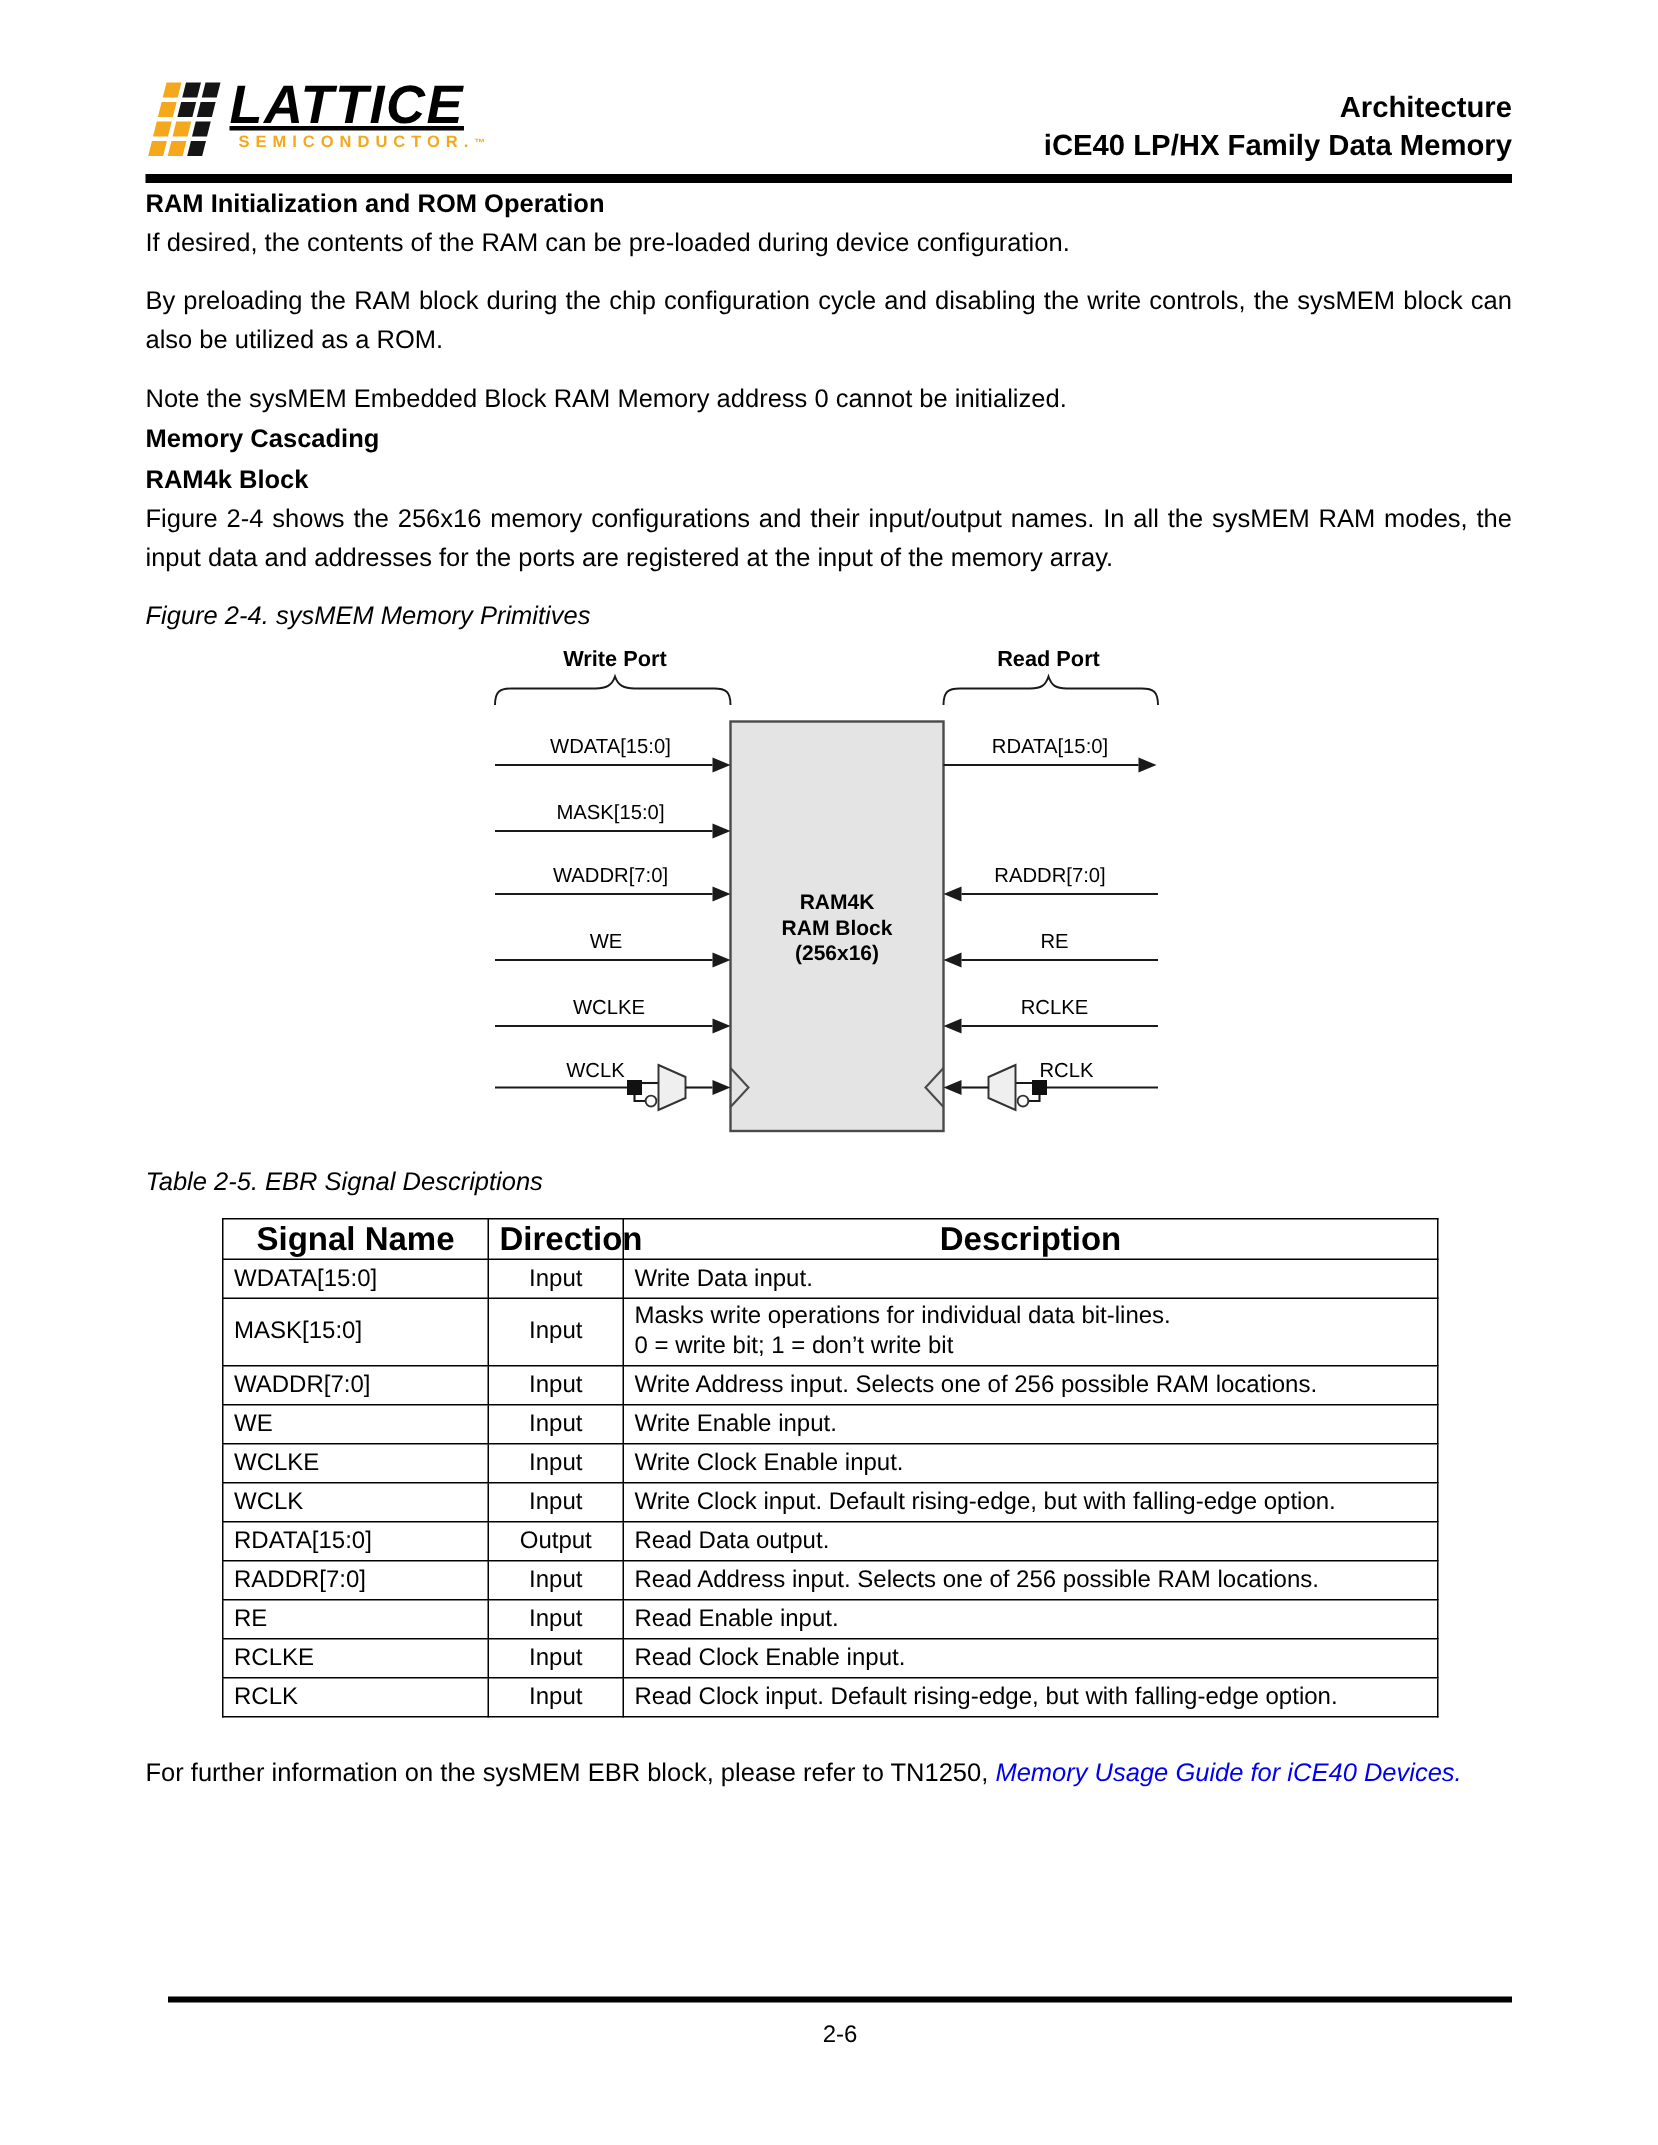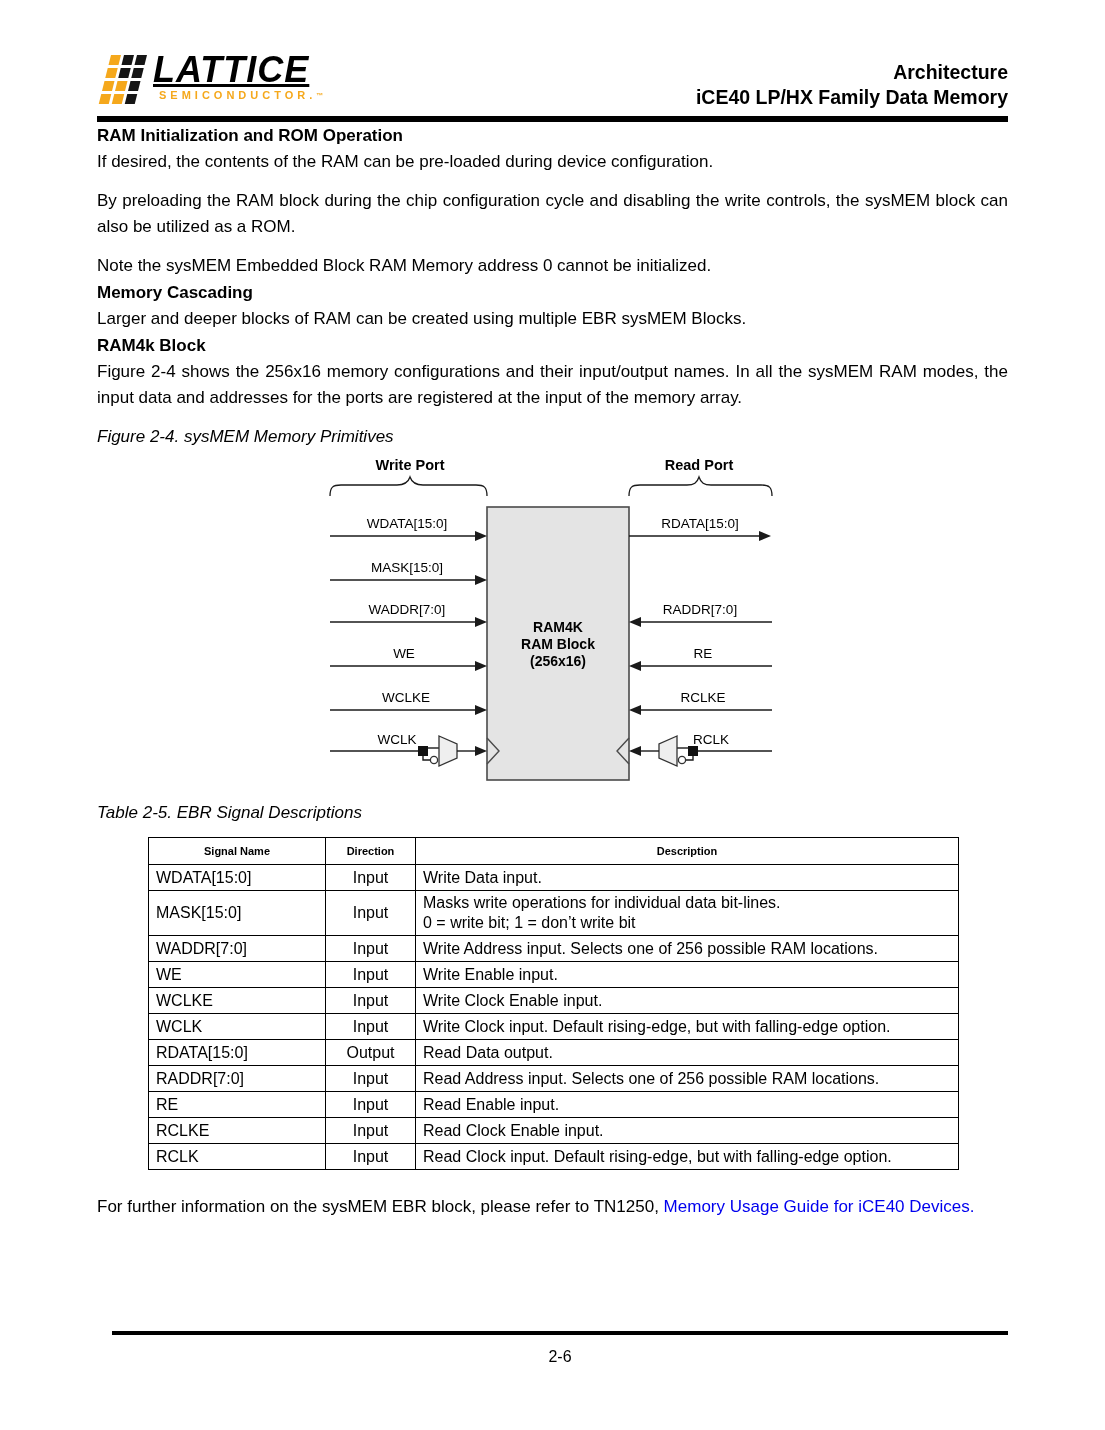--- a/index.html
+++ b/index.html
@@ -48,29 +48,29 @@
   .diagram .chev{stroke:#4a4a4a;stroke-width:1.4;fill:none;}
   .diagram text{font-family:"Liberation Sans","DejaVu Sans",sans-serif;}
   .port-label{font-size:14.5px;font-weight:bold;text-anchor:middle;}
   .sig-label{font-size:13.5px;text-anchor:middle;}
   .block-label{font-size:14px;font-weight:bold;text-anchor:middle;}
 
   
   .tbl-caption{font-size:17px;line-height:26px;font-weight:normal;font-style:italic;margin-top:8px;}
   table.ebr{border-collapse:collapse;margin:11px 0 0 51px;width:810px;font-size:16px;table-layout:fixed;}
   table.ebr th,table.ebr td{border:1.5px solid #000;padding:2px 7px;vertical-align:middle;line-height:20px;}
-  table.ebr th{text-align:center;font-size:11px;height:27px;}
+  table.ebr th{text-align:center;font-size:22px;height:27px;}
   col.c-sig{width:177px;} col.c-dir{width:90px;} col.c-desc{width:543px;}
   td.sig{text-align:left;height:26px;}
   td.dir{text-align:center;}
   td.desc{text-align:left;}
 
   
   .footer-para{margin-top:24px;font-size:17px;line-height:26px;text-align:justify;}
-  a.doc-link{color:var(--link-blue);text-decoration:none;cursor:pointer;}
+  a.doc-link{color:var(--link-blue);text-decoration:none;cursor:pointer;font-style:italic;}
   .page-footer{position:absolute;left:112px;right:97px;top:1331px;border-top:4px solid #000;
     text-align:center;padding-top:13px;font-size:16px;}
 </style>
 </head>
 <body>
 
 <div class="page">
 
   <div class="masthead">
     <div class="logo">
@@ -103,21 +103,20 @@
 
   <div class="section">
     <h3>RAM Initialization and ROM Operation</h3>
     <p class="body">If desired, the contents of the RAM can be pre-loaded during device configuration.</p>
     <p class="body">By preloading the RAM block during the chip configuration cycle and disabling the write controls, the sysMEM block can also be utilized as a ROM.</p>
     <p class="body">Note the sysMEM Embedded Block RAM Memory address 0 cannot be initialized.</p>
   </div>
 
   <div class="section">
     <h3>Memory Cascading</h3>
-    <p class="body">Larger and deeper blocks of RAM can be created using multiple EBR sysMEM Blocks.</p>
   </div>
 
   <div class="section">
     <h3>RAM4k Block</h3>
     <p class="body">Figure 2-4 shows the 256x16 memory configurations and their input/output names. In all the sysMEM RAM modes, the input data and addresses for the ports are registered at the input of the memory array.</p>
   </div>
 
   <div class="fig-caption">Figure 2-4. sysMEM Memory Primitives</div>
   <div class="figure">
     <svg class="diagram" viewBox="0 0 452 336">

